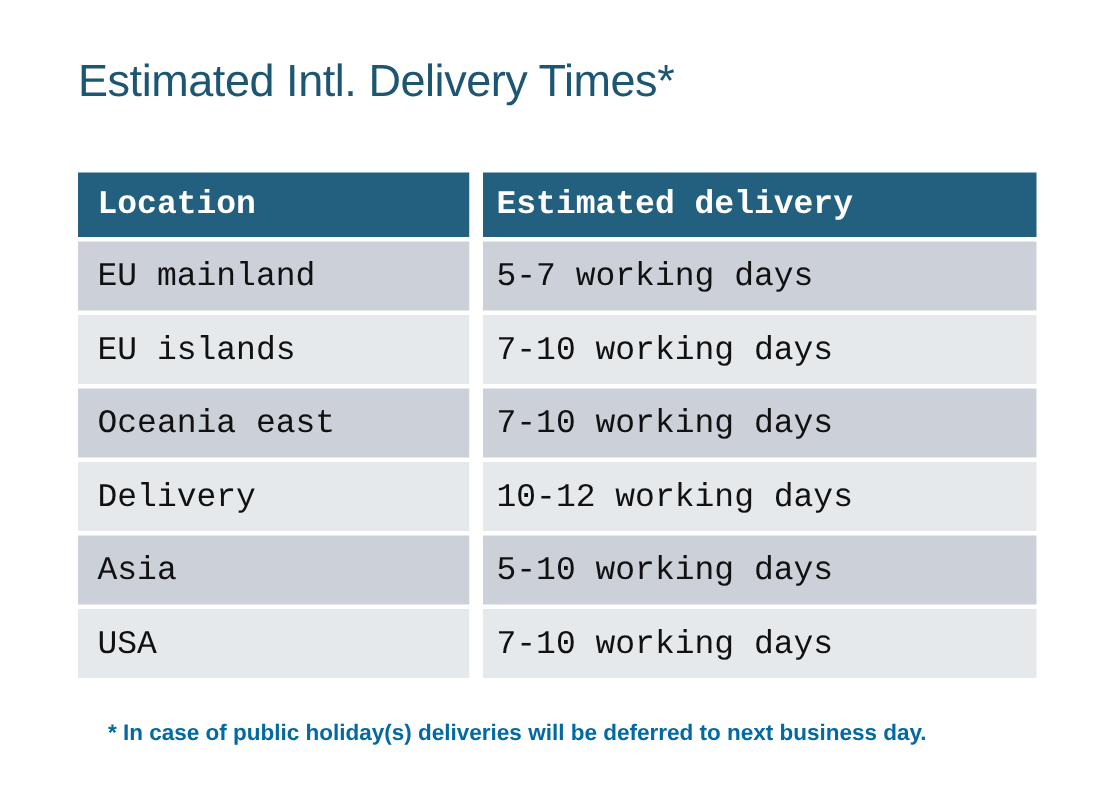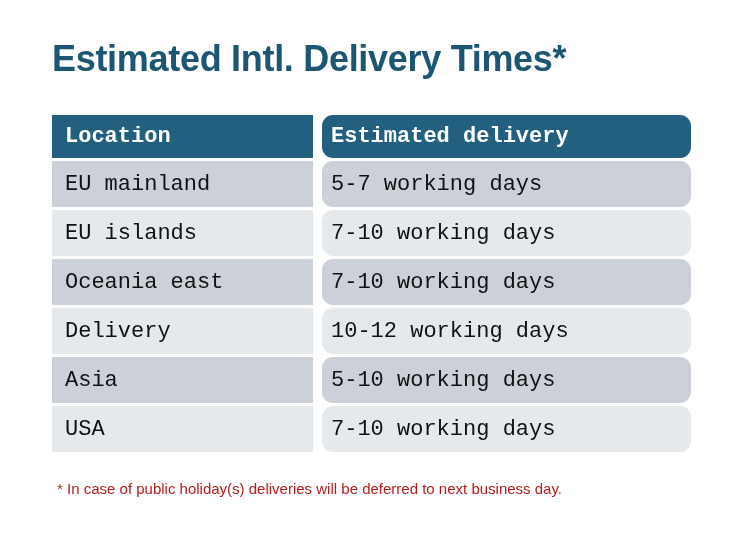--- a/index.html
+++ b/index.html
@@ -12,22 +12,22 @@
     background: #ffffff;
     font-family: "Liberation Sans", sans-serif;
     overflow: hidden;
     position: relative;
   }
 
   .page-title {
     position: absolute;
     left: 52px;
     top: 38px;
-    font-size: 36px;
-    font-weight: bold;
+    font-size: 30px;
+    font-weight: normal;
     color: #1d5673;
     letter-spacing: -0.3px;
     white-space: nowrap;
   }
 
   .delivery-table {
     position: absolute;
     left: 52px;
     top: 115px;
     width: 639px;
@@ -54,21 +54,20 @@
     flex: 0 0 9px;
     background: #ffffff;
   }
 
   .cell-delivery {
     flex: 1 1 auto;
     box-sizing: border-box;
     padding-left: 9px;
     display: flex;
     align-items: center;
-    border-radius: 11px;
   }
 
   .header-row .cell-location,
   .header-row .cell-delivery {
     background: #23607f;
     height: 43px;
     color: #ffffff;
     font-size: 22px;
     font-weight: bold;
   }
@@ -86,25 +85,25 @@
     background: #ccd1d9;
   }
 
   .body-row.shade-light .cell-location,
   .body-row.shade-light .cell-delivery {
     background: #e5e9ec;
   }
 
   .footnote {
     position: absolute;
-    left: 57px;
+    left: 72px;
     top: 480px;
     font-size: 15px;
-    font-weight: normal;
-    color: #b91c1c;
+    font-weight: bold;
+    color: #0369a1;
     white-space: nowrap;
   }
 </style>
 </head>
 <body>
 
 <div class="page-title">Estimated Intl. Delivery Times*</div>
 
 <div class="delivery-table">
 

